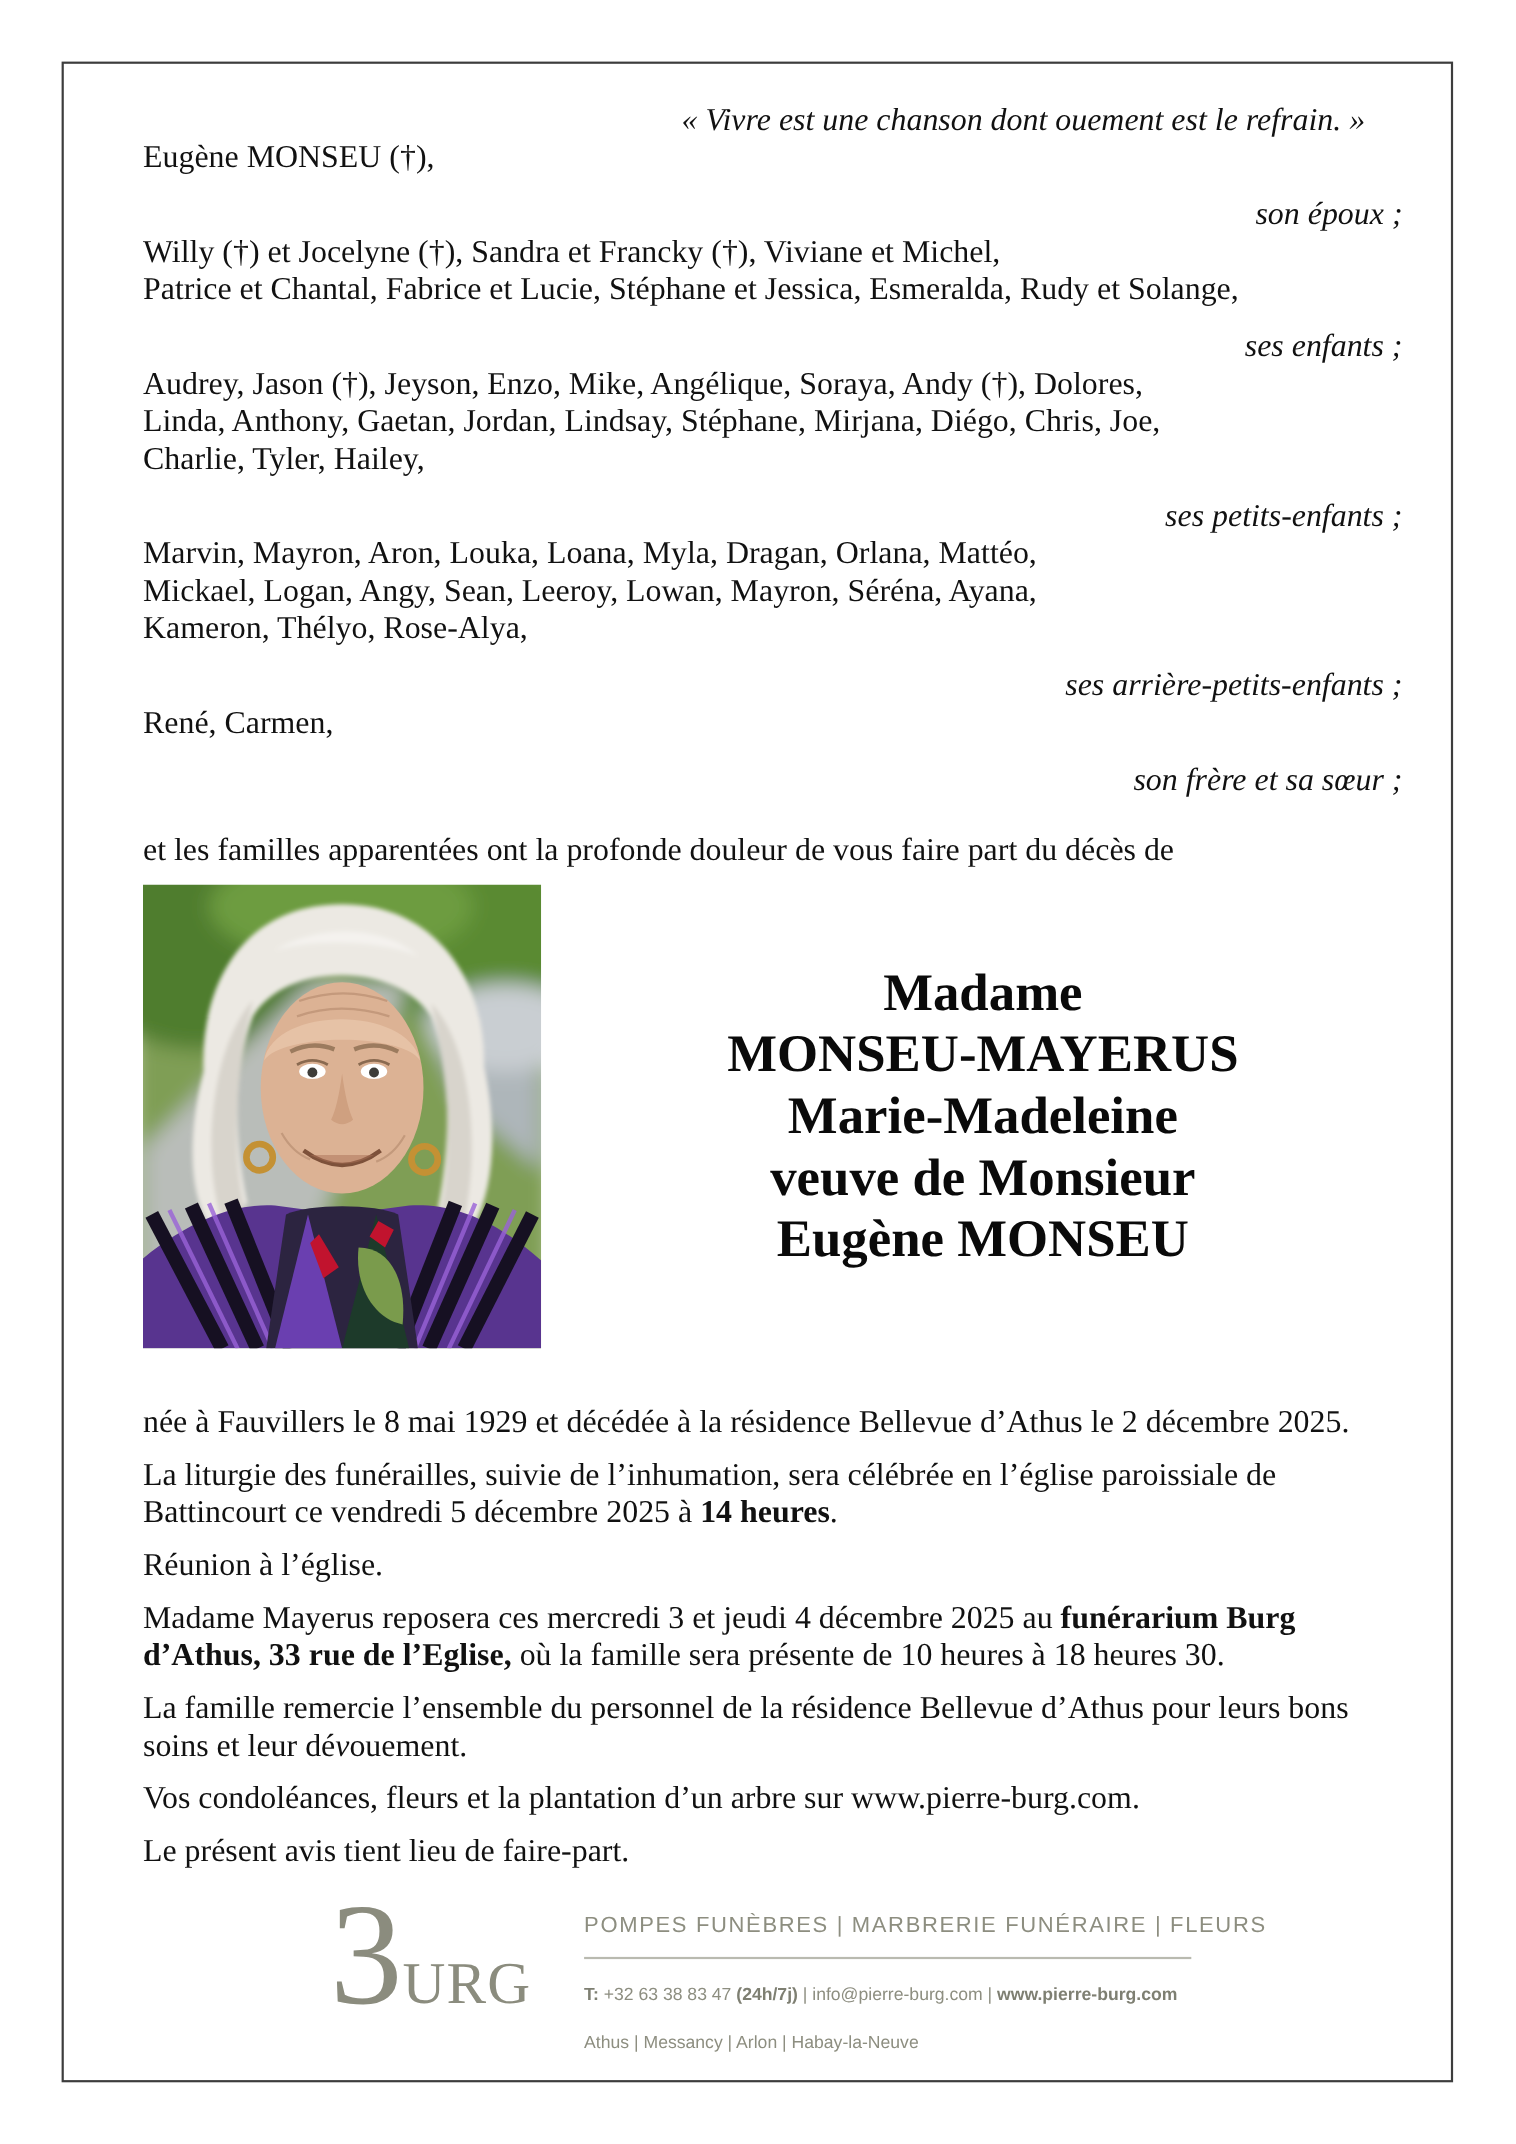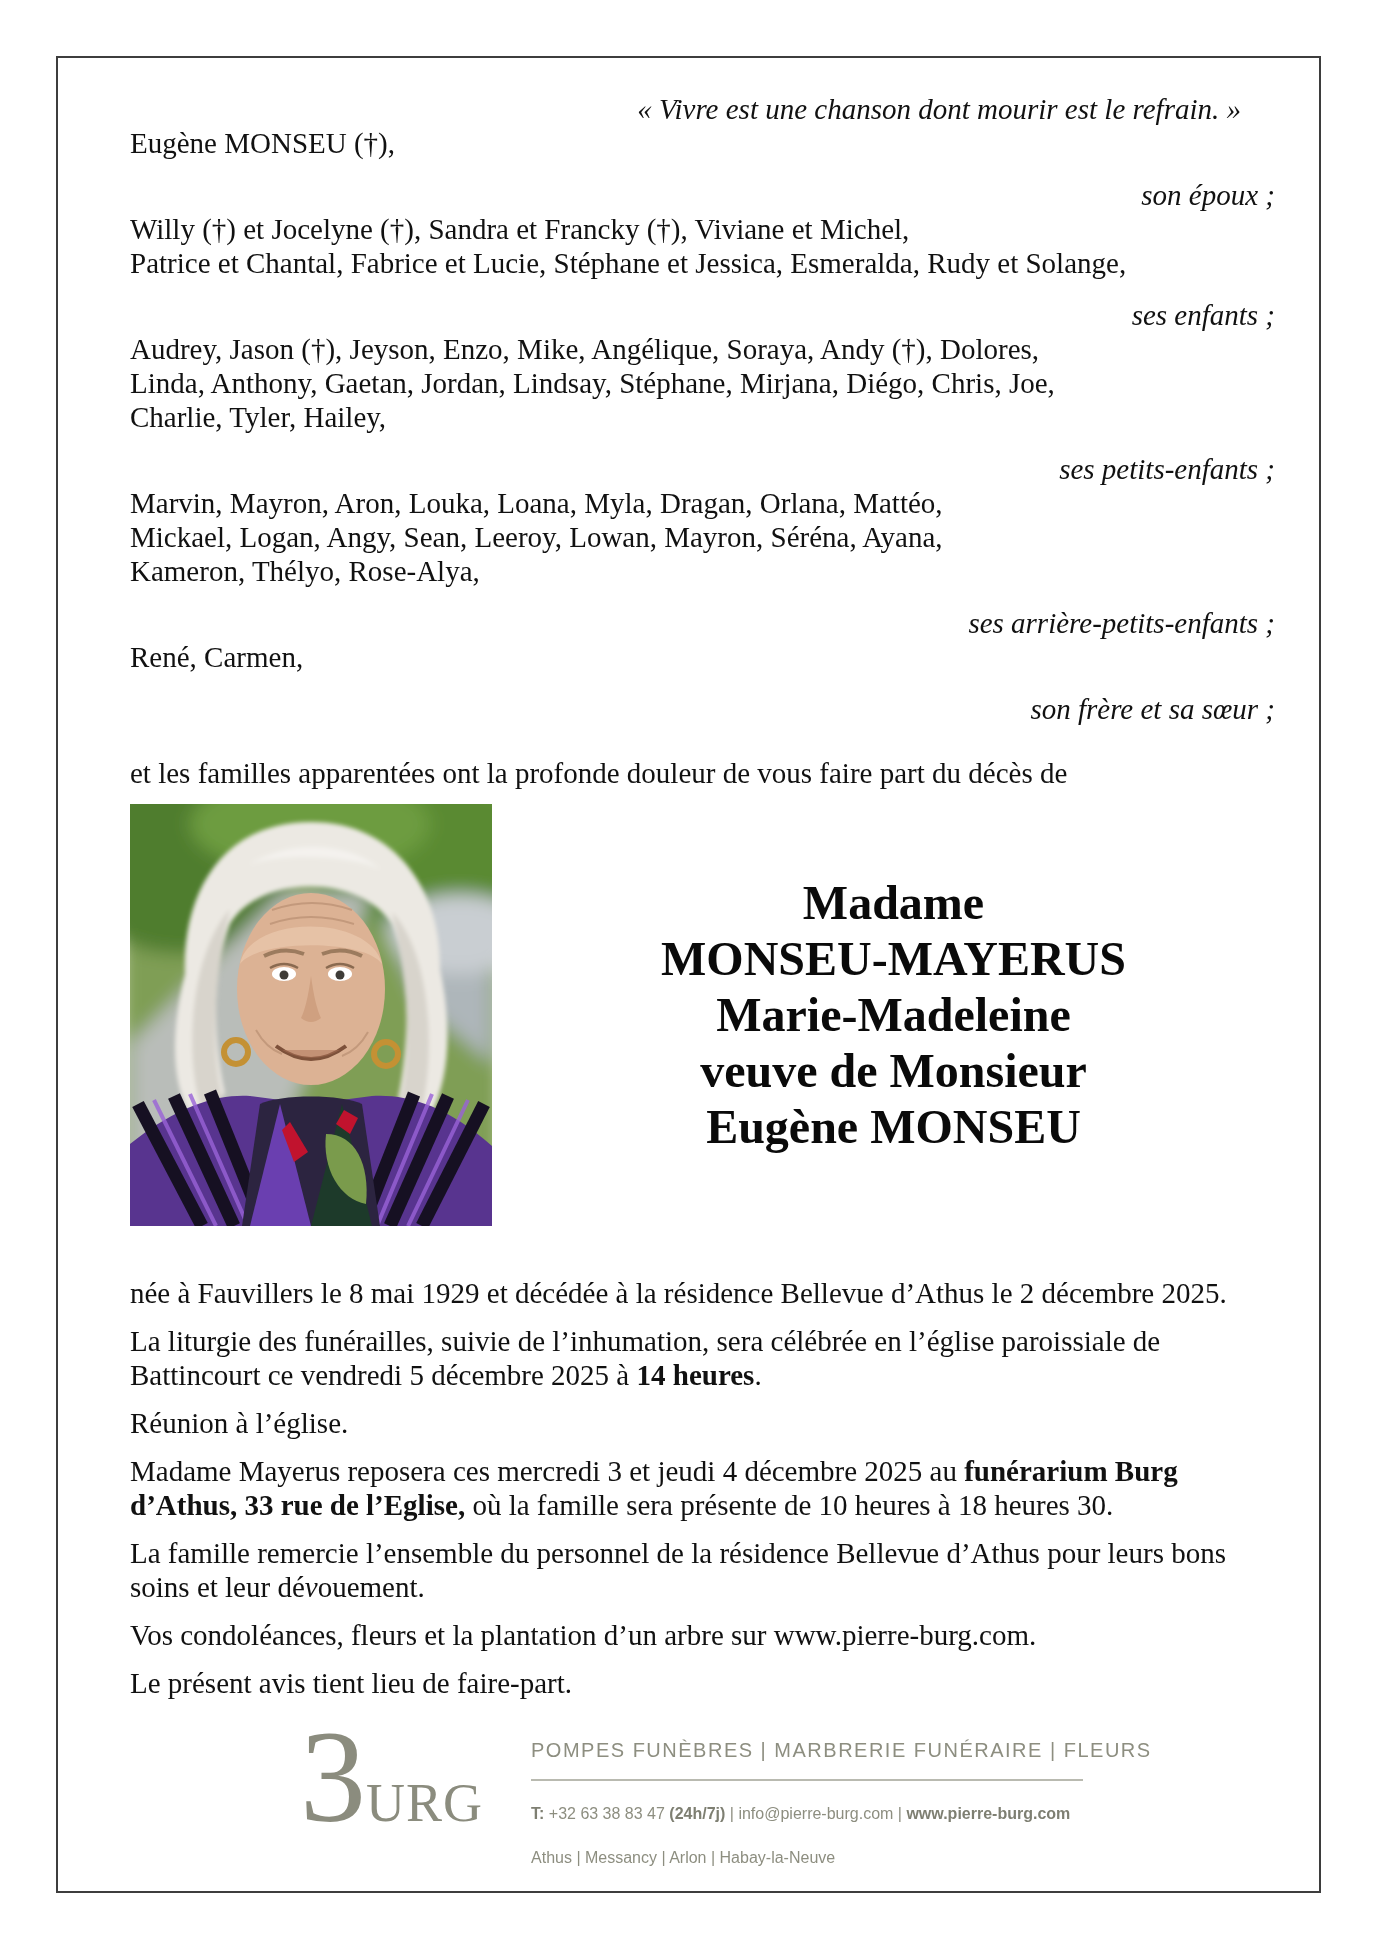--- a/index.html
+++ b/index.html
@@ -62,21 +62,21 @@
   .contact { font-size: 16px; white-space: nowrap; color: #8d8e80; }
   .contact .bold, .cities .bold { color: #7e7f72; }
   .cities { font-size: 16px; margin-top: 10px; color: #8d8e80; }
 </style>
 </head>
 <body>
 
 <div class="frame">
   <div class="content">
 
-    <div class="quote">« Vivre est une chanson dont mourir est le refrain. »</div>
+    <div class="quote">« Vivre est une chanson dont ouement est le refrain. »</div>
 
     <div class="left-line">Eugène MONSEU (†),</div>
     <div class="role-line">son époux ;</div>
 
     <div class="left-line">Willy (†) et Jocelyne (†), Sandra et Francky (†), Viviane et Michel,</div>
     <div class="left-line">Patrice et Chantal, Fabrice et Lucie, Stéphane et Jessica, Esmeralda, Rudy et Solange,</div>
     <div class="role-line">ses enfants ;</div>
 
     <div class="left-line">Audrey, Jason (†), Jeyson, Enzo, Mike, Angélique, Soraya, Andy (†), Dolores,</div>
     <div class="left-line">Linda, Anthony, Gaetan, Jordan, Lindsay, Stéphane, Mirjana, Diégo, Chris, Joe,</div>

